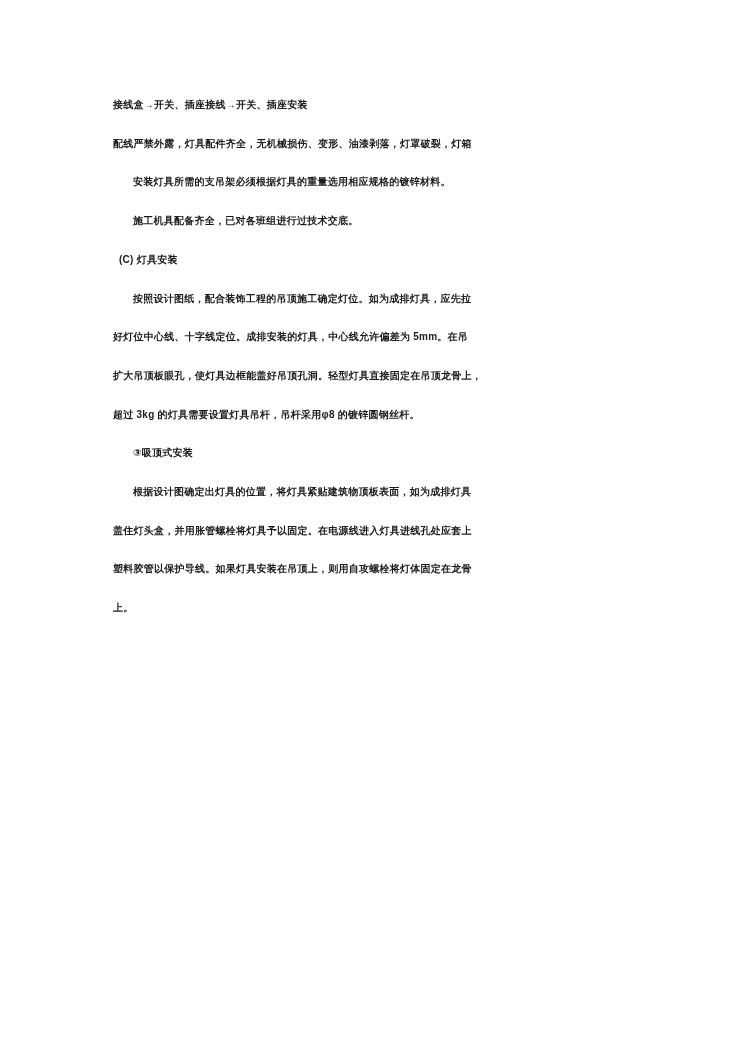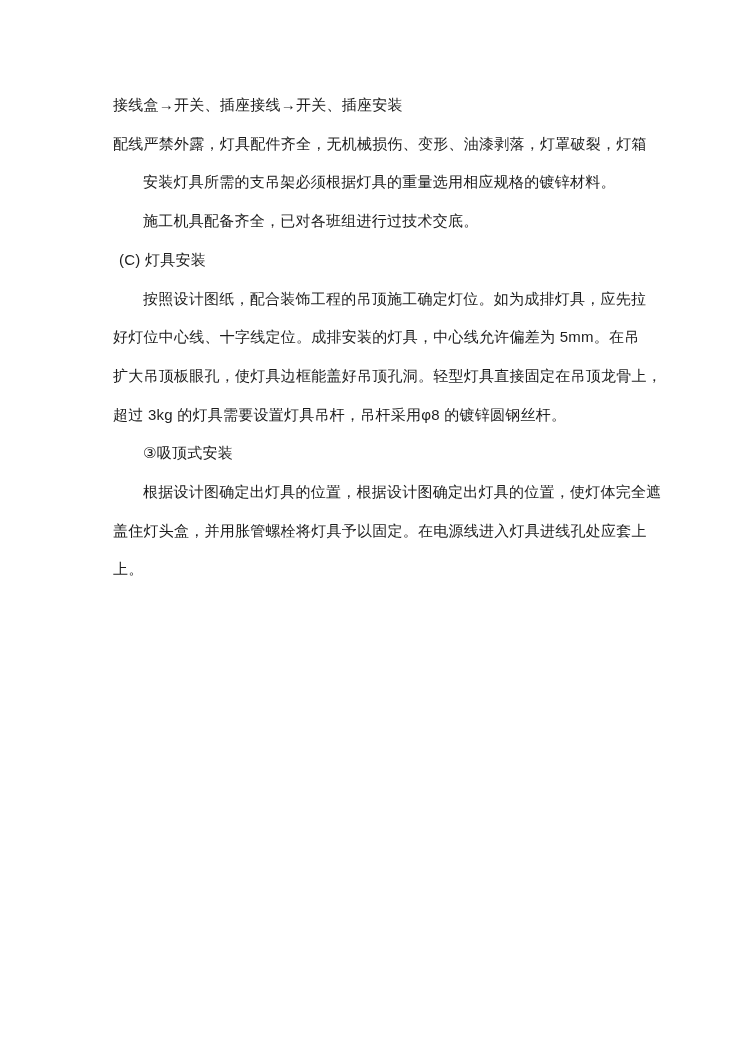--- a/index.html
+++ b/index.html
@@ -19,24 +19,24 @@
     width: 744px;
     height: 1052px;
     background: #ffffff;
   }
   .doc {
     position: absolute;
     left: 113px;
     top: 86px;
     width: 522px;
     color: #1c1c1c;
-    font-size: 15px;
+    font-size: 10px;
     line-height: 38.7px;
     letter-spacing: 0.25px;
-    font-weight: 400;
+    font-weight: 700;
   }
   .para {
     margin: 0;
     padding: 0;
   }
   .line {
     display: block;
     white-space: nowrap;
   }
   
@@ -71,18 +71,19 @@
       <p class="para indent-first">
         <span class="line first">按照设计图纸，配合装饰工程的吊顶施工确定灯位。如为成排灯具，应先拉</span>
         <span class="line">好灯位中心线、十字线定位。成排安装的灯具，中心线允许偏差为 5mm。在吊</span>
         <span class="line">扩大吊顶板眼孔，使灯具边框能盖好吊顶孔洞。轻型灯具直接固定在吊顶龙骨上，</span>
         <span class="line">超过 3kg 的灯具需要设置灯具吊杆，吊杆采用φ8 的镀锌圆钢丝杆。</span>
       </p>
       <p class="para indent-first">
         <span class="line first">③吸顶式安装</span>
       </p>
       <p class="para indent-first">
-        <span class="line first">根据设计图确定出灯具的位置，根据设计图确定出灯具的位置，使灯体完全遮</span>
+        <span class="line first">根据设计图确定出灯具的位置，将灯具紧贴建筑物顶板表面，如为成排灯具</span>
         <span class="line">盖住灯头盒，并用胀管螺栓将灯具予以固定。在电源线进入灯具进线孔处应套上</span>
+        <span class="line">塑料胶管以保护导线。如果灯具安装在吊顶上，则用自攻螺栓将灯体固定在龙骨</span>
         <span class="line">上。</span>
       </p>
     </div>
 </div>
 
 </body></html>

